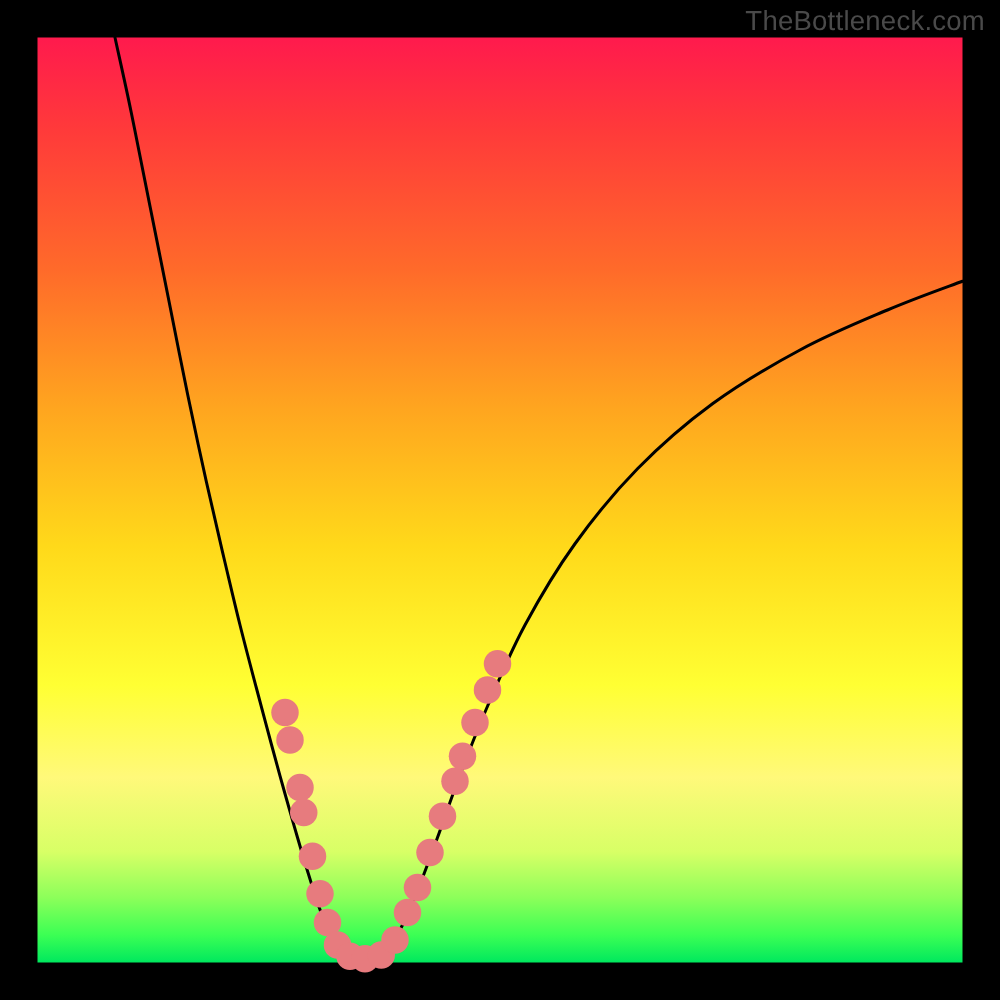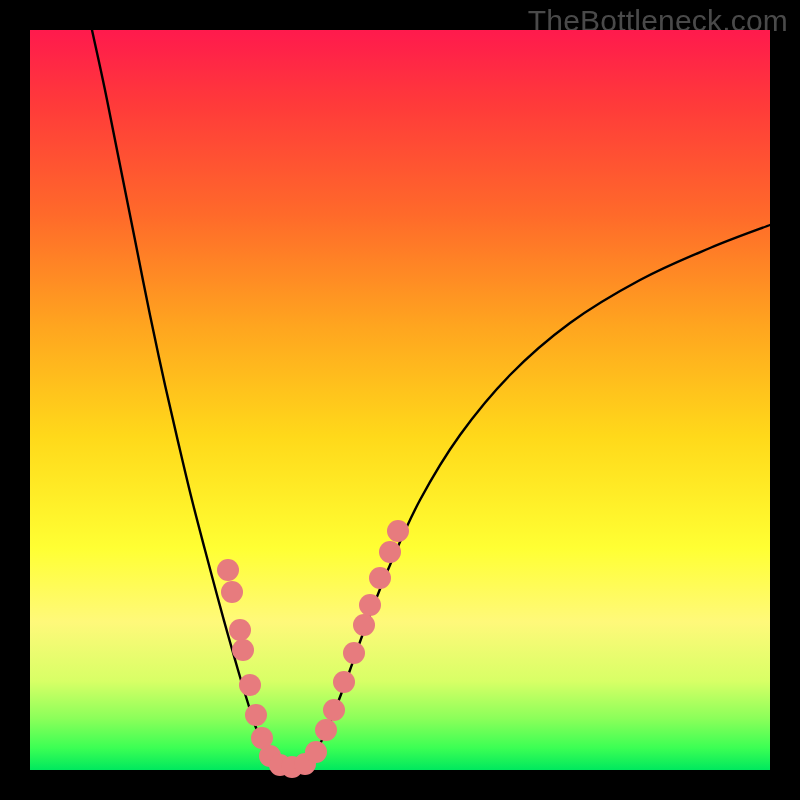--- a/index.html
+++ b/index.html
@@ -36,21 +36,21 @@
       #8cff5a 93%,
       #3cff54 97%,
       #00e85e 100%
     );
   }
   .watermark {
     position: absolute;
     top: 4px;
     right: 12px;
     color: #4a4a4a;
-    font-size: 30px;
+    font-size: 22px;
     font-weight: 400;
     letter-spacing: 0.2px;
     user-select: none;
   }
   svg.curve {
     position: absolute;
     left: 0;
     top: 0;
     width: 740px;
     height: 740px;

